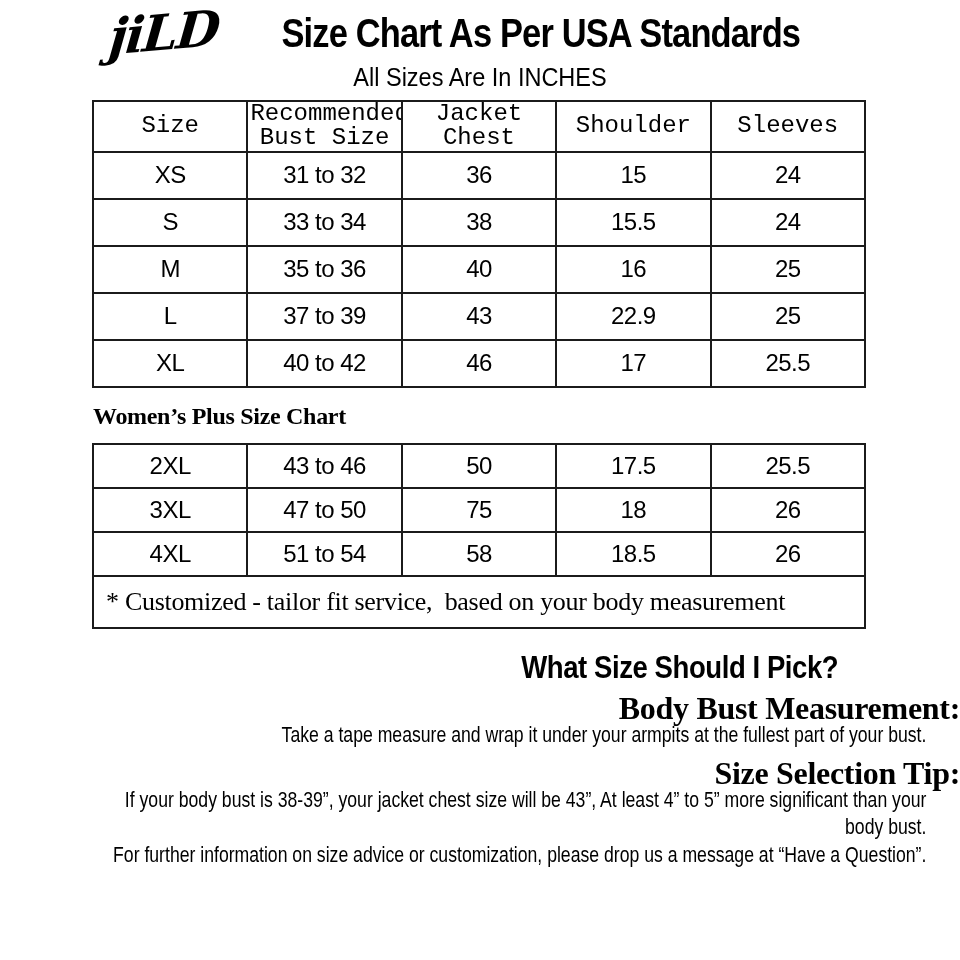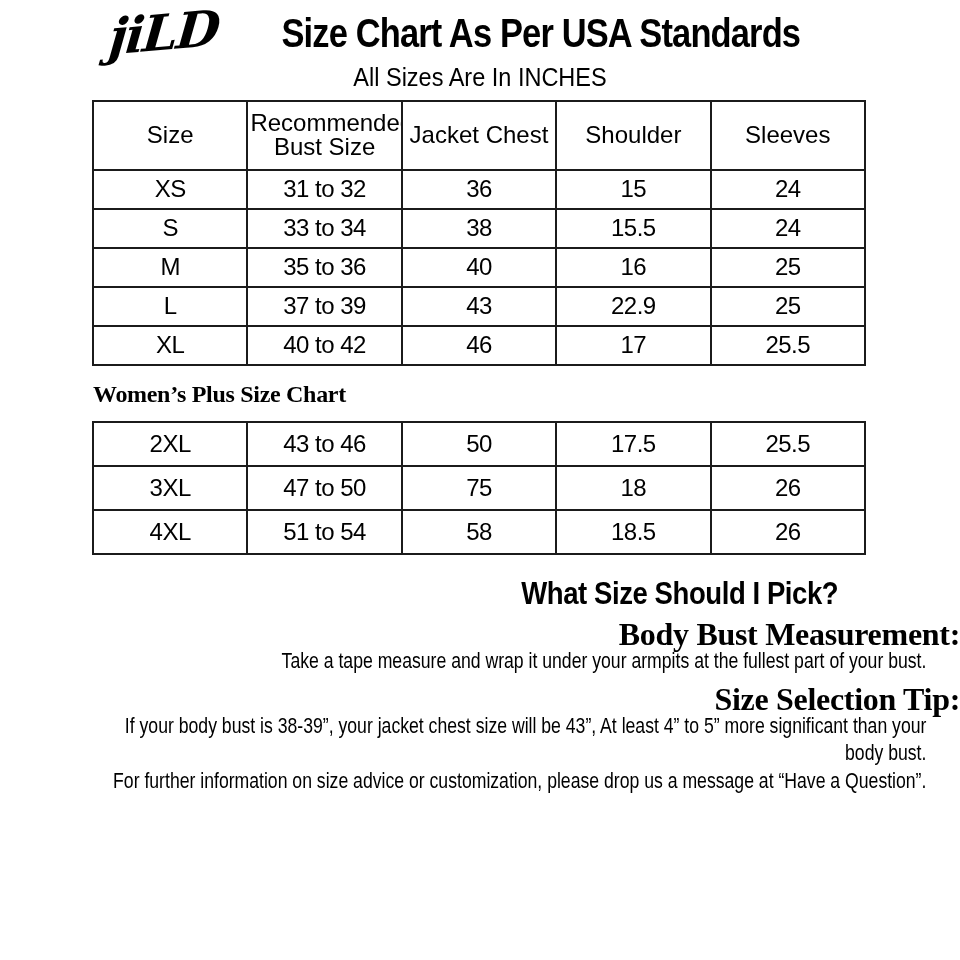--- a/index.html
+++ b/index.html
@@ -12,23 +12,23 @@
   .logo { font-family:"DejaVu Serif", serif; font-style:italic; font-weight:bold; font-size:50px;
           line-height:1; transform:skewX(-10deg) rotate(-5deg); letter-spacing:-2px; }
   .title { font-size:41px; font-weight:bold; white-space:nowrap; letter-spacing:-1px;
            transform:scaleX(0.84); transform-origin:50% 50%; }
   .subtitle { font-size:25px; line-height:30px; transform:scaleX(0.94); transform-origin:50% 50%; }
 
   
   table { border-collapse:collapse; width:774px; margin-left:92px; table-layout:fixed; }
   td, th { border:2px solid #1b1b1b; text-align:center; overflow:hidden; }
   .t1 { margin-top:8px; }
-  .t1 th { font-family:Liberation Sans, sans-serif; font-weight:normal; font-size:24px;
-           line-height:1.02; height:50px; padding:9px 2px;margin-left:36px; }
-  .t1 td { font-size:24px; height:39px; letter-spacing:-0.5px; }
+  .t1 th { font-family:Liberation Mono, monospace; font-weight:normal; font-size:24px;
+           line-height:1.02; height:50px; padding:0 2px;margin-left:36px; }
+  .t1 td { font-size:24px; height:47px; letter-spacing:-0.5px; }
   .plus-heading { font-family:"Liberation Serif", serif; font-weight:bold; font-size:24px;
                   line-height:26px; margin:15px 0 0 93px; letter-spacing:-0.3px; }
   .t2 { margin-top:14px; }
   .t2 td { font-size:24px; height:44px; letter-spacing:-0.5px; }
   .t2 td.footnote { font-family:"Liberation Serif", serif; font-size:26px; height:52px;
                     text-align:left; padding-left:12px; white-space:pre-wrap; letter-spacing:-0.3px; }
 
   
   .guide { margin:20px 0 0 90px;text-align:right; }
   .guide-heading { font-size:32px; font-weight:bold; line-height:36px; white-space:nowrap;
@@ -119,20 +119,23 @@
       <td>18</td>
       <td>26</td>
     </tr>
     <tr>
       <td>4XL</td>
       <td>51 to 54</td>
       <td>58</td>
       <td>18.5</td>
       <td>26</td>
     </tr>
+    <tr>
+      <td class="footnote" colspan="5">* Customized - tailor fit service,  based on your body measurement</td>
+    </tr>
   </tbody>
 </table>
 
 <div class="guide">
   <div class="guide-heading">What Size Should I Pick?</div>
 
   <div class="sec-label">Body Bust Measurement:</div>
   <div class="sec-text">Take a tape measure and wrap it under your armpits at the fullest part of your bust.</div>
 
   <div class="sec-label tight">Size Selection Tip:</div>

